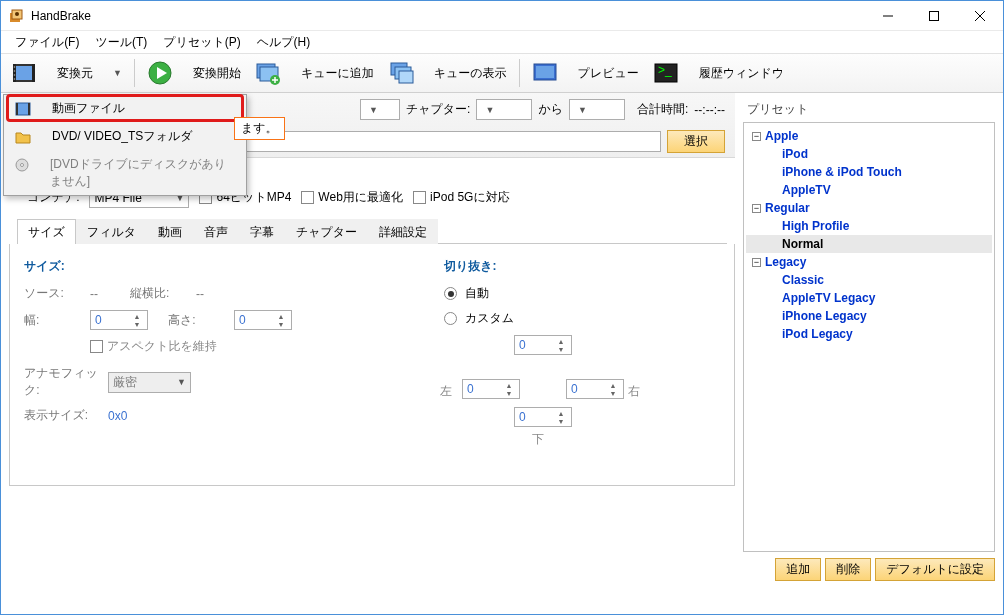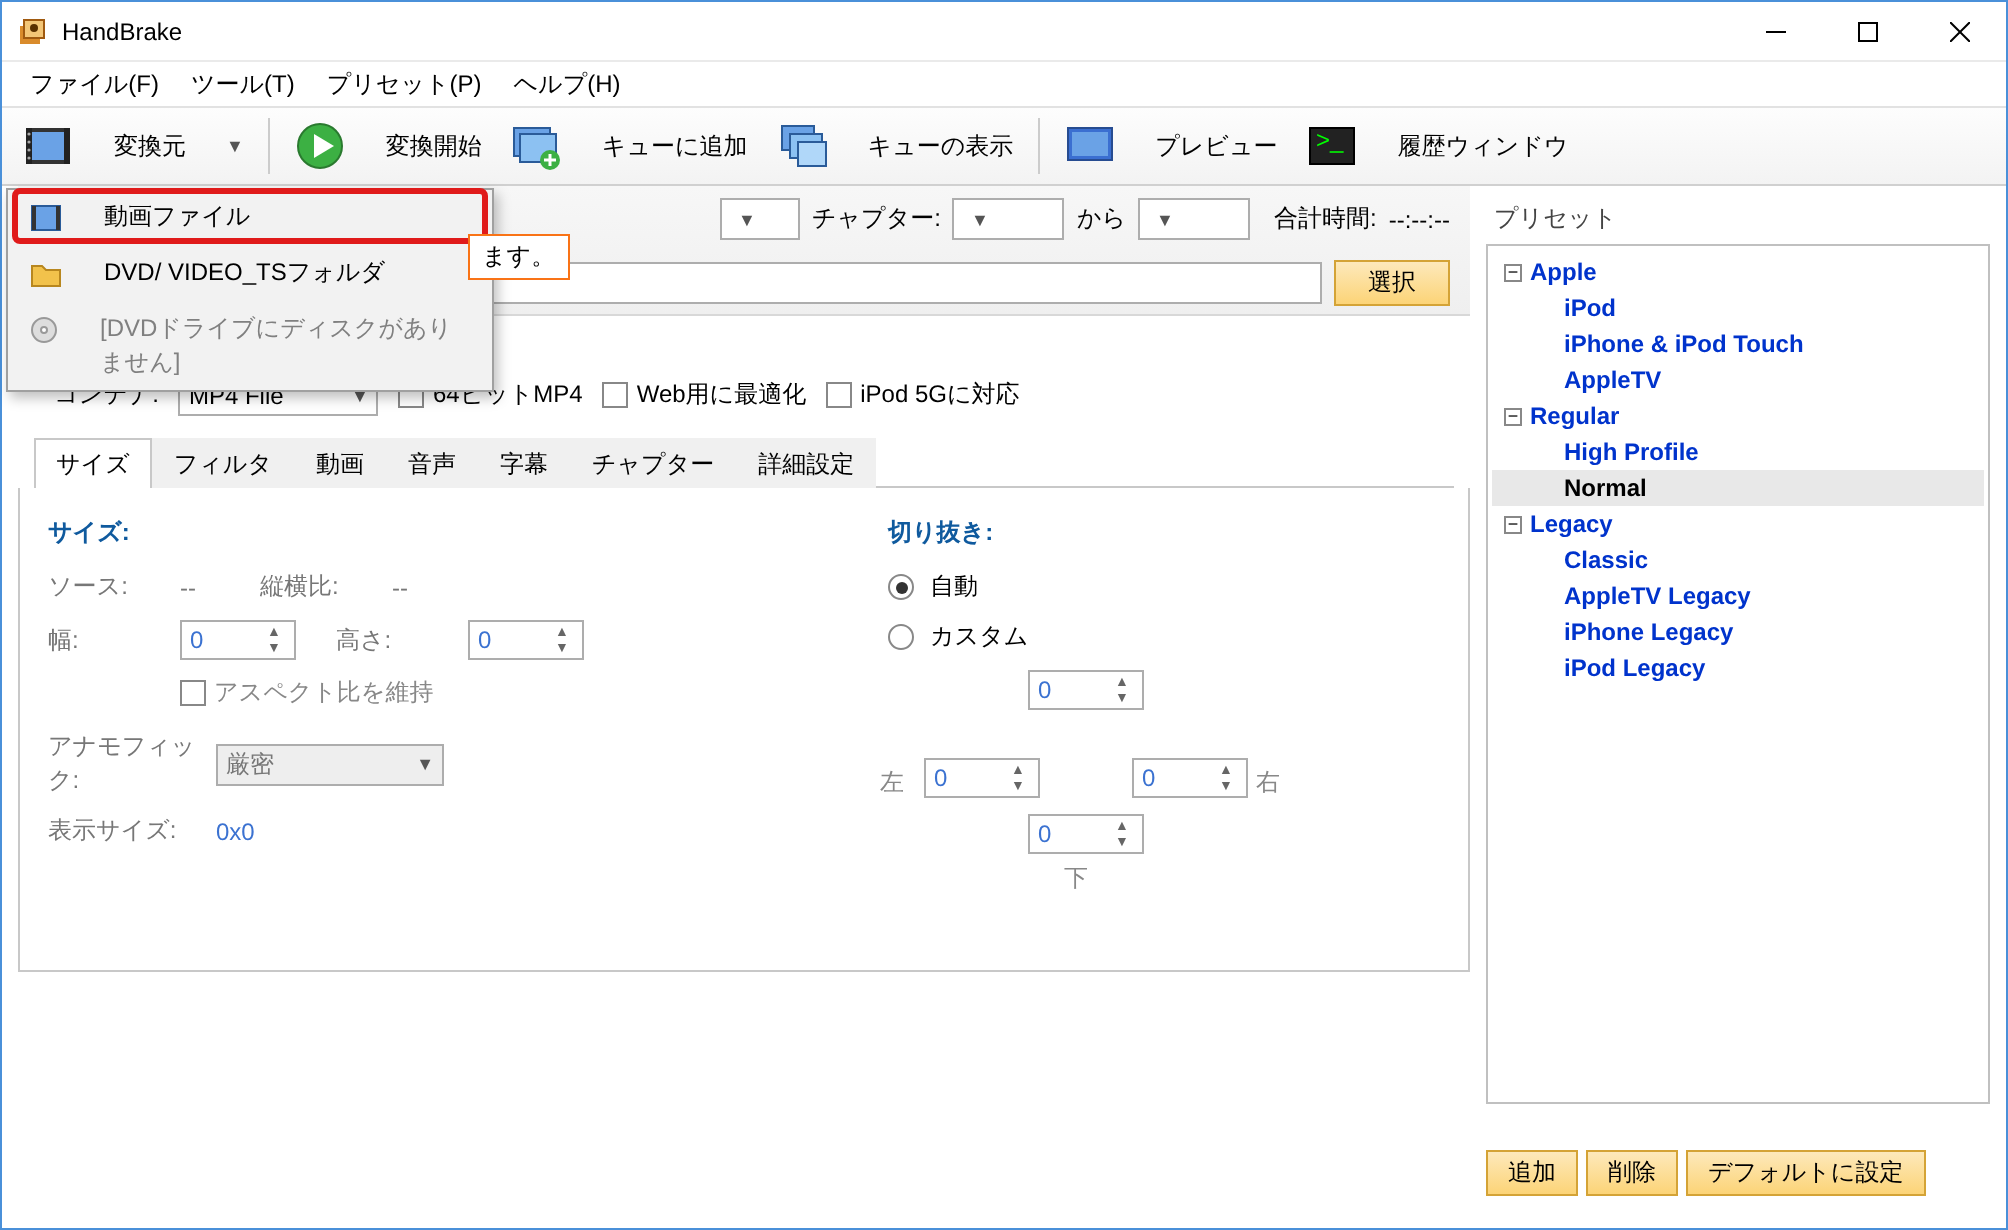--- a/index.html
+++ b/index.html
@@ -55,21 +55,21 @@
   .cropgrid .num { margin:0 auto; }
 
   .side { width:260px; padding:4px 8px 8px 0; }
   .sidetitle { color:#444; font-size:12px; padding:4px 0 4px 4px; }
   .tree { border:1px solid #c0c0c0; background:#fff; height:430px; overflow:auto; padding:4px 2px; }
   .node { padding:2px 2px 2px 6px; color:#0033cc; display:flex; align-items:center; gap:4px; white-space:nowrap; }
   .node .sq { width:9px; height:9px; border:1px solid #888; display:flex; align-items:center; justify-content:center; font-size:9px; line-height:7px; color:#000; background:#fff; }
   .node .nm { font-weight:bold; }
   .leaf { padding:2px 2px 2px 36px; color:#0033cc; font-weight:bold; }
   .leaf.sel { background:#e8e8e8; color:#000; }
-  .sidebtns { display:flex; gap:4px; margin-top:23px; }
+  .sidebtns { display:flex; gap:4px; margin-top:6px; justify-content:flex-end; }
   .sidebtns button { height:23px; padding:0 10px; background:linear-gradient(#fde9bb,#fcd477); border:1px solid #d4a336; }
 
   
   .popup { position:absolute; left:3px; top:94px; width:244px; background:#f2f2f2; border:1px solid #a0a0a0; box-shadow:2px 3px 6px rgba(0,0,0,0.25); z-index:10; }
   .popup .mi { display:flex; align-items:flex-start; gap:20px; padding:5px 10px; }
   .popup .mi .mico { width:18px; height:18px; display:flex; align-items:center; justify-content:center; }
   .popup .mi.disabled { color:#808080; }
   .popup .hl { position:absolute; border:3px solid #e01b1b; border-radius:4px; pointer-events:none; }
   .tooltip { position:absolute; left:234px; top:117px; background:#fff; border:1px solid #f97316; padding:2px 6px; z-index:11; }
 </style>
@@ -271,21 +271,21 @@
           </div>
           <div class="row">
               <span class="k"></span>
               <label class="chk">
                 <span class="chkbx"></span>
                 <span style="color:#888">アスペクト比を維持</span>
               </label>
             </div>
           <div class="row" style="margin-top:10px">
               <span class="k" style="width:76px">アナモフィック:</span>
-            <div class="combo" style="width:114px;background:#eee">
+            <div class="combo" style="width:83px;background:#eee">
                 <span>厳密</span>
                 <span class="arr" style="margin-left:auto">▼</span>
               </div>
             </div>
           <div class="row">
               <span class="k" style="width:76px">表示サイズ:</span>
               <span style="color:#3b72d1">0x0</span>
             </div>
         </div>
 

